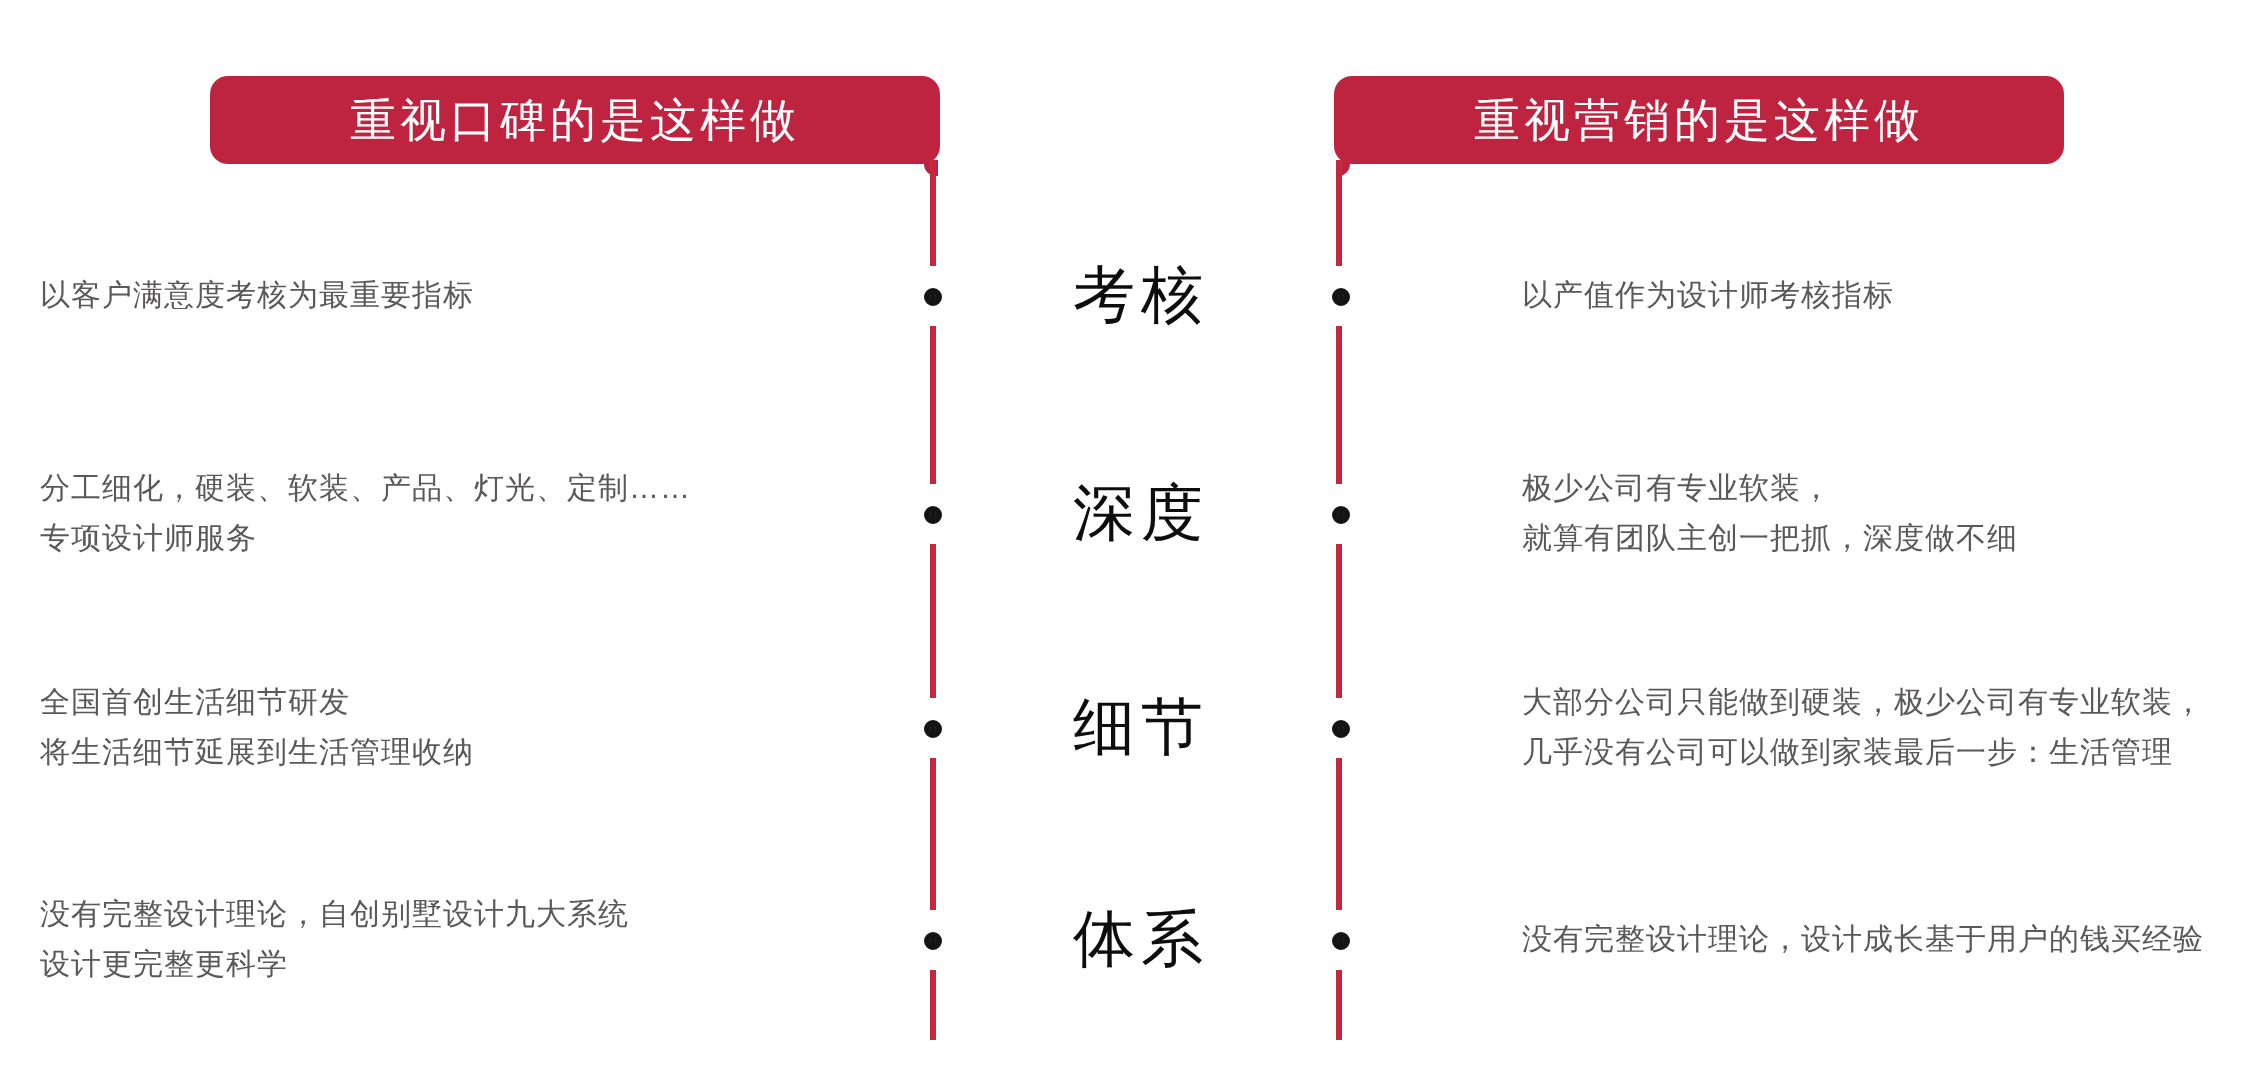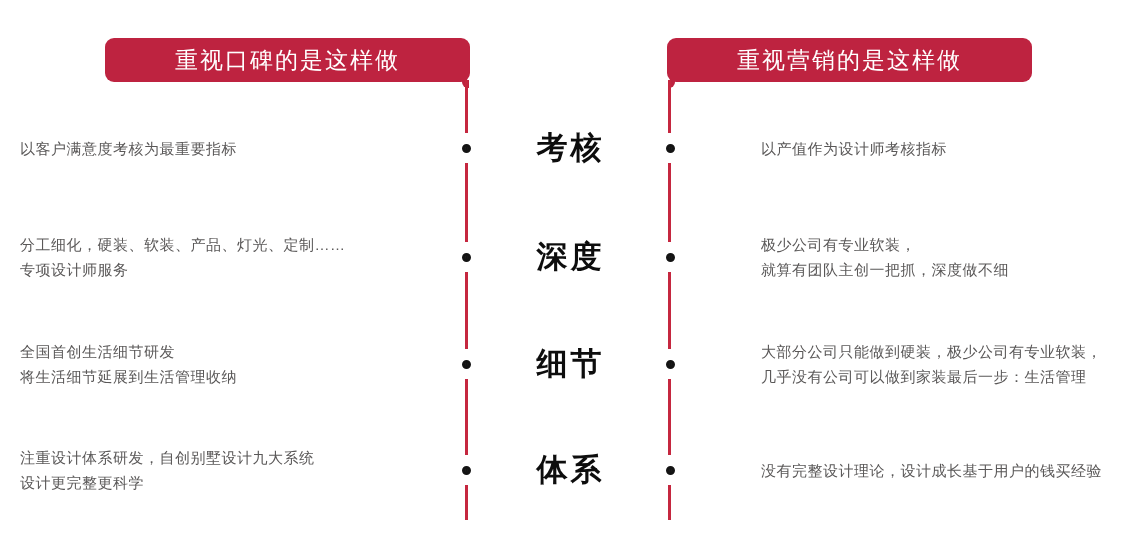--- a/index.html
+++ b/index.html
@@ -38,21 +38,21 @@
   .row{position:absolute;left:0;width:1130px;height:0;}
   .side-text{
     position:absolute;top:0;transform:translateY(-50%);
     font-size:15px;line-height:25px;color:var(--text-gray);
     white-space:pre-line;letter-spacing:0.5px;
   }
   .side-text.left{left:20px;width:403px;}
   .side-text.right{left:761px;width:400px;text-align:left;}
   .center-label{
     position:absolute;left:520px;width:98px;top:0;transform:translateY(-50%);
-    text-align:center;font-size:31px;font-weight:700;color:var(--label-black);
+    text-align:center;font-size:31px;font-weight:400;color:var(--label-black);
     letter-spacing:3px;text-indent:3px;
   }
 
   
   .bullet-wrap{
     position:absolute;top:0;width:22px;height:30px;background:#ffffff;
     transform:translate(-50%,-50%);
     display:flex;align-items:center;justify-content:center;
   }
   .bullet-wrap.bl{left:466px;}
@@ -114,21 +114,21 @@
       </div>
     <div class="center-label">细节</div>
     <div class="bullet-wrap br">
         <span class="bullet"></span>
       </div>
     <div class="side-text right">大部分公司只能做到硬装，极少公司有专业软装，
 几乎没有公司可以做到家装最后一步：生活管理</div>
   </div>
 
   <div class="row" style="top:470px">
-    <div class="side-text left">注重设计体系研发，自创别墅设计九大系统
+    <div class="side-text left">没有完整设计理论，自创别墅设计九大系统
 设计更完整更科学</div>
     <div class="bullet-wrap bl">
         <span class="bullet"></span>
       </div>
     <div class="center-label">体系</div>
     <div class="bullet-wrap br">
         <span class="bullet"></span>
       </div>
     <div class="side-text right">没有完整设计理论，设计成长基于用户的钱买经验</div>
   </div>

